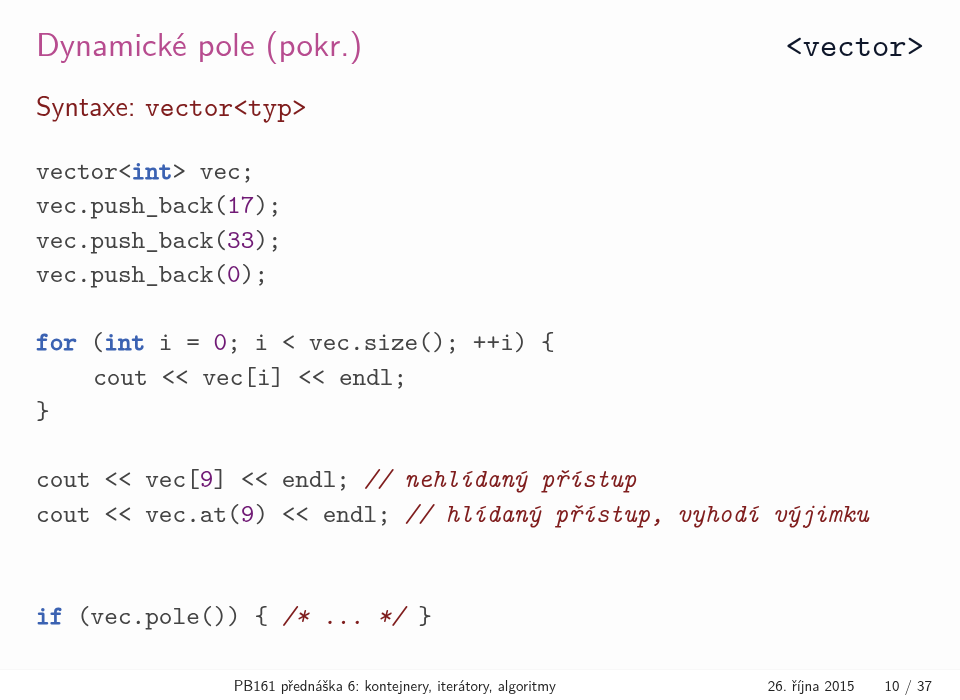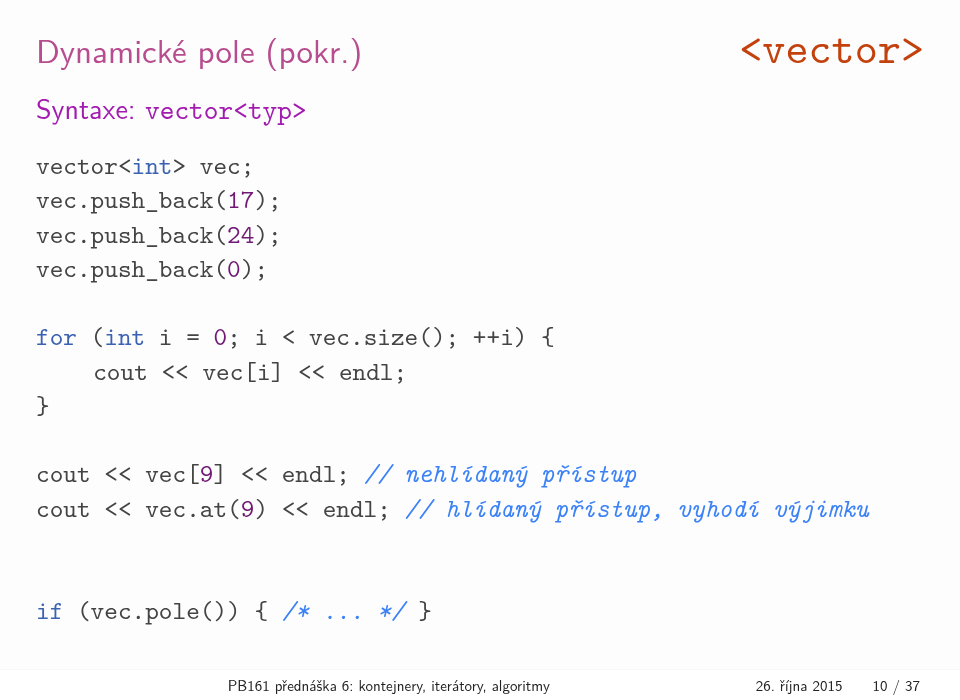--- a/index.html
+++ b/index.html
@@ -16,52 +16,52 @@
     width: 960px;
     height: 700px;
     position: relative;
     box-sizing: border-box;
     padding: 18px 36px 0 36px;
   }
   .title-row {
     display: flex;
     justify-content: space-between;
     align-items: baseline;
-    margin-bottom: 10px;
+    margin-bottom: 18px;
   }
   .title-left {
     color: #b74c8f;
     font-size: 33px;
     font-weight: 400;
   }
   .title-right {
-    color: #c2410c;
+    color: #0f172a;
     font-family: "Latin Modern Mono", "Courier New", monospace;
-    font-size: 44px;
+    font-size: 33px;
     font-weight: 400;
   }
   .subtitle {
-    color: #a21caf;
+    color: #7f1d1d;
     font-size: 28px;
     font-weight: 400;
-    margin-bottom: 20px;
+    margin-bottom: 28px;
   }
   .subtitle .tt {
     font-family: "Latin Modern Mono", "Courier New", monospace;
   }
   .code {
     font-family: "Latin Modern Mono", "Courier New", monospace;
     font-size: 26px;
     line-height: 1.32;
     color: #444;
     white-space: pre;
   }
-  .kw  { color: #3b62b2; font-weight: normal; }
+  .kw  { color: #3b62b2; font-weight: bold; }
   .num { color: #701a75; }
-  .cm  { color: #3b82f6; font-style: italic; }
+  .cm  { color: #7f1d1d; font-style: italic; }
   .ind { display: inline-block; width: 2.2em; }
   .gap { height: 34px; }
   .gap2 { height: 34px; }
   .footer {
     position: absolute;
     left: 0;
     right: 0;
     bottom: 0;
     height: 30px;
     background: #fff;
@@ -70,21 +70,21 @@
     align-items: center;
     font-size: 15px;
     color: #222;
     box-shadow: 0 -1px 0 rgba(0,0,0,0.02);
   }
   .footer .mid {
     flex: 1;
     text-align: center;
   }
   .footer .right {
-    padding-right: 40px;
+    padding-right: 28px;
     white-space: nowrap;
   }
   .footer .left {
     width: 22px;
   }
 </style>
 </head>
 <body>
 
 <div class="slide">
@@ -93,21 +93,21 @@
     <div class="title-left">Dynamické pole (pokr.)</div>
     <div class="title-right">&lt;vector&gt;</div>
   </div>
 
   <div class="subtitle">
     <span>Syntaxe: </span><span class="tt">vector&lt;typ&gt;</span>
   </div>
 
   <div class="code"><span>vector&lt;</span><span class="kw">int</span><span>&gt; vec;</span>
 <span>vec.push_back(</span><span class="num">17</span><span>);</span>
-<span>vec.push_back(</span><span class="num">24</span><span>);</span>
+<span>vec.push_back(</span><span class="num">33</span><span>);</span>
 <span>vec.push_back(</span><span class="num">0</span><span>);</span></div>
 
   <div class="gap"></div>
 
   <div class="code"><span class="kw">for</span><span> (</span><span class="kw">int</span><span> i = </span><span class="num">0</span><span>; i &lt; vec.size(); ++i) {</span>
 <span class="ind"></span><span>cout &lt;&lt; vec[i] &lt;&lt; endl;</span>
 <span>}</span></div>
 
   <div class="gap"></div>
 

